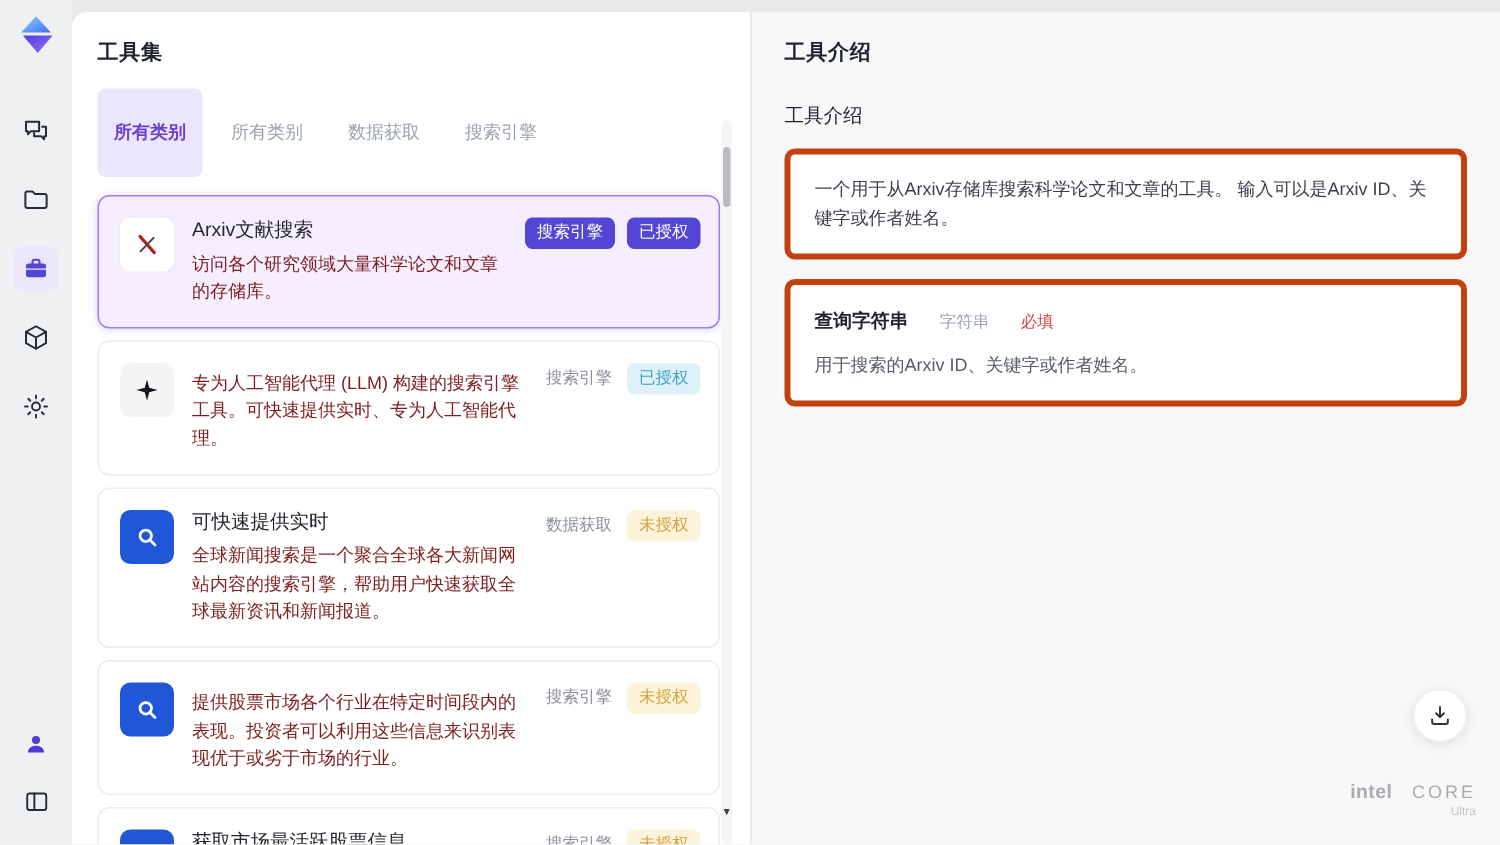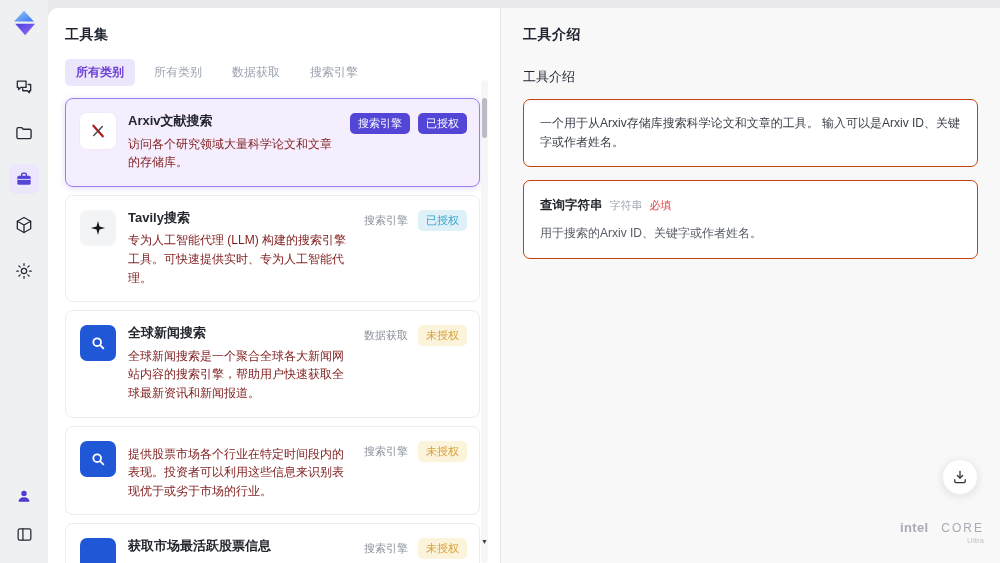--- a/index.html
+++ b/index.html
@@ -24,51 +24,51 @@
   .rail-item.active{background:#ece7fd}
   .rail-spacer{flex:1}
   .rail-bottom{display:flex;flex-direction:column;align-items:center;gap:8px;margin-bottom:14px}
   .ricon{display:flex;align-items:center;justify-content:center}
 
   
   .panel{flex:1;margin-top:8px;display:flex;background:#fff;border-top-left-radius:10px;overflow:hidden;height:555px}
   .left{width:452px;flex-shrink:0;padding:18px 0 0 17px;position:relative}
   .page-title{font-size:14px;font-weight:bold;letter-spacing:.5px}
   .tabs{display:flex;gap:8px;margin-top:15px;margin-bottom:12px}
-  .tab{font-size:12px;color:#9ca3af;padding:5px 11px;border-radius:5px;cursor:pointer;white-space:nowrap}
+  .tab{font-size:12px;color:#9ca3af;padding:21px 11px;border-radius:5px;cursor:pointer;white-space:nowrap}
   .tab.active{background:#ebe6fb;color:#6d3fd4;font-weight:bold}
 
   .list{display:flex;flex-direction:column;gap:8px;width:415px}
   .card{display:flex;gap:12px;border:1px solid #ececf0;border-radius:8px;background:#fff;padding:12px 12px 14px 14px;cursor:pointer;position:relative}
   .card.selected{background:var(--sel-bg);border:1.5px solid var(--sel-border);box-shadow:0 1px 6px rgba(120,70,230,.22)}
   .tool-icon{width:36px;height:36px;border-radius:7px;flex-shrink:0;display:flex;align-items:center;justify-content:center;margin-top:2px}
   .tool-icon.white{background:#fff;box-shadow:0 0 0 1px #f0eaf8}
   .tool-icon.light{background:#f3f4f6}
   .tool-icon.blue{background:#1f57d6}
   .tool-body{flex:1;min-width:0}
-  .tool-title{font-size:13px;font-weight:bold;color:#24262e;line-height:1.2;padding-top:2px}
+  .tool-title{font-size:13px;font-weight:normal;color:#24262e;line-height:1.2;padding-top:2px}
   .tool-desc{font-size:12px;color:#7f1d1d;line-height:1.55;margin-top:6px}
   .tool-tags{display:flex;gap:8px;align-items:flex-start;flex-shrink:0;padding-top:2px}
   .tag{font-size:11px;line-height:1;padding:5px 8px;border-radius:5px;white-space:nowrap}
   .tag.solid{background:var(--accent);color:#fff}
   .tag.plain{background:transparent;color:#8b909c;padding:5px 2px}
   .tag.info{background:var(--info-bg);color:var(--info-text)}
   .tag.warn{background:var(--warn-bg);color:var(--warn-text)}
 
   
   .scrollbar{position:absolute;right:12px;top:72px;bottom:0;width:7px;background:#f6f6f7;border-radius:4px}
   .scroll-thumb{position:absolute;top:18px;left:1px;width:5px;height:40px;background:#b9bcc2;border-radius:3px;cursor:grab}
   .scroll-arrow{position:absolute;bottom:18px;left:0;width:7px;text-align:center;font-size:7px;color:#3c3f46;line-height:1}
 
   
   .right{flex:1;background:#f8f8f9;border-left:1px solid #e4e4e8;padding:18px 22px;position:relative}
   .detail-title{font-size:14px;font-weight:bold;letter-spacing:.5px}
   .section-heading{font-size:13px;font-weight:normal;margin-top:24px}
-  .detail-box{background:#fff;border:1px solid #c2410c;border-radius:7px;padding:14px 16px;margin-top:13px;font-size:12px;color:#3b3f4a;line-height:1.6}
-  .param-row{display:flex;align-items:baseline;gap:7px}
+  .detail-box{background:#fff;border:4px solid #c2410c;border-radius:7px;padding:14px 16px;margin-top:13px;font-size:12px;color:#3b3f4a;line-height:1.6}
+  .param-row{display:flex;align-items:baseline;gap:21px}
   .param-name{font-size:12.5px;font-weight:bold;color:#24262e}
   .param-type{font-size:11px;color:#9ca3af}
   .param-required{font-size:11px;color:#e0454a}
   .param-desc{font-size:12px;color:#565b66;margin-top:9px}
 
   
   .fab{position:absolute;right:22px;bottom:68px;width:36px;height:36px;border-radius:50%;background:#fff;border:1px solid #eee;box-shadow:0 2px 8px rgba(0,0,0,.10);display:flex;align-items:center;justify-content:center;cursor:pointer}
   .brand{position:absolute;right:16px;bottom:18px;text-align:right;color:#a9abb3;user-select:none}
   .brand-line{font-size:13px;display:flex;align-items:baseline;gap:13px;justify-content:flex-end}
   .brand-intel{font-weight:bold;letter-spacing:.3px}
@@ -201,38 +201,37 @@
     </div>
   </div>
 
   <div class="card">
     <div class="tool-icon light">
               <svg width="20" height="20" viewBox="0 0 24 24">
                 <path d="M12 3.5l1.8 6.7 6.7 1.8-6.7 1.8L12 20.5l-1.8-6.7-6.7-1.8 6.7-1.8z" fill="#17181c"></path>
               </svg>
             </div>
     <div class="tool-body">
-      <div class="tool-title">Tavily搜索</div>
       <div class="tool-desc">专为人工智能代理 (LLM) 构建的搜索引擎工具。可快速提供实时、专为人工智能代理。</div>
     </div>
     <div class="tool-tags">
       <span class="tag plain">搜索引擎</span>
       <span class="tag info">已授权</span>
     </div>
   </div>
 
   <div class="card">
     <div class="tool-icon blue">
               <svg width="20" height="20" viewBox="0 0 24 24">
                 <circle cx="11" cy="11" r="4.6" stroke="#fff" stroke-width="2.2" fill="none"></circle>
                 <path d="M14.6 14.6L18.4 18.4" stroke="#fff" stroke-width="2.2" stroke-linecap="round"></path>
               </svg>
             </div>
     <div class="tool-body">
-      <div class="tool-title">全球新闻搜索</div>
+      <div class="tool-title">可快速提供实时</div>
       <div class="tool-desc">全球新闻搜索是一个聚合全球各大新闻网站内容的搜索引擎，帮助用户快速获取全球最新资讯和新闻报道。</div>
     </div>
     <div class="tool-tags">
       <span class="tag plain">数据获取</span>
       <span class="tag warn">未授权</span>
     </div>
   </div>
 
   <div class="card">
     <div class="tool-icon blue">

